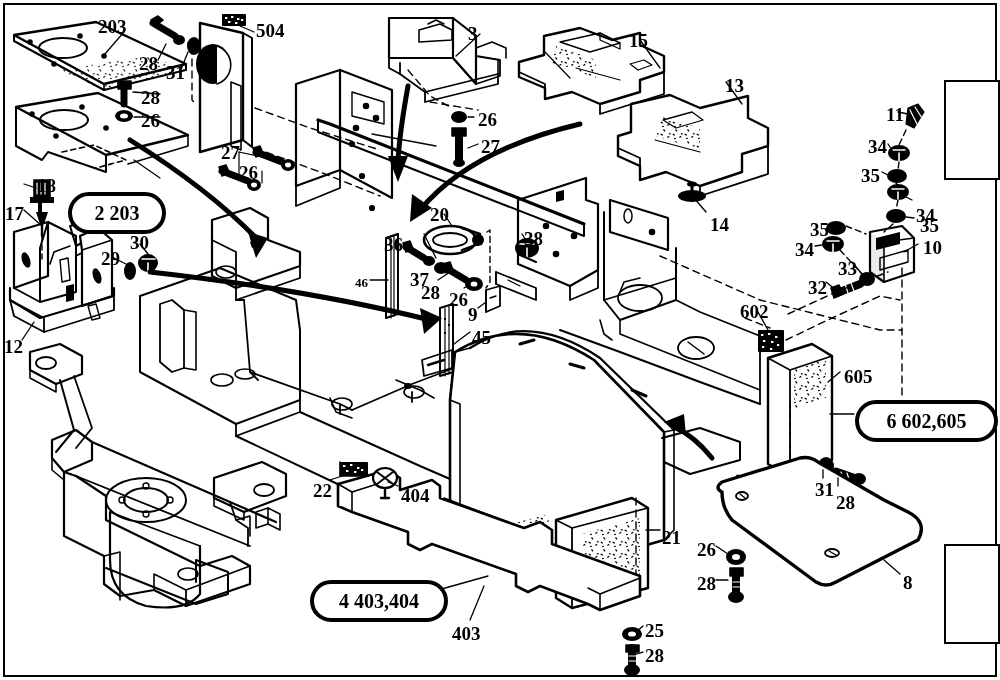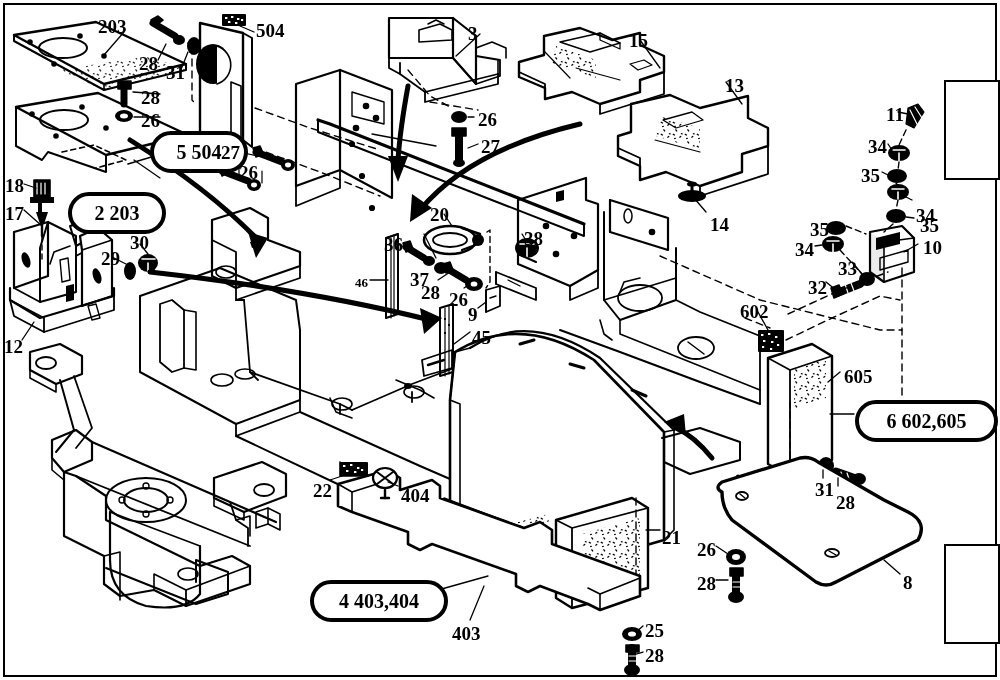--- a/index.html
+++ b/index.html
@@ -592,21 +592,20 @@
         <path d="M716,580 L728,580"></path>
         <path d="M900,574 L884,560"></path>
         <path d="M436,146 L372,134"></path>
         <path d="M160,178 L134,160"></path>
         <path d="M854,414 L830,414"></path>
         <path d="M438,590 L488,576"></path>
       </g>
     </g>
   </svg>
 
-  <div class="callout" style="left:150px;top:131px;width:90px;height:34px;font-size:20px;">5 504</div>
   <div class="callout" style="left:68px;top:192px;width:90px;height:34px;font-size:20px;">2 203</div>
   <div class="callout" style="left:855px;top:400px;width:135px;height:34px;font-size:20px;">6 602,605</div>
   <div class="callout" style="left:310px;top:580px;width:130px;height:34px;font-size:20px;">4 403,404</div>
 
   <div class="emptybox" style="left:944px;top:80px;width:56px;height:100px;"></div>
   <div class="emptybox" style="left:944px;top:544px;width:56px;height:100px;"></div>
 
   <div id="labels">
       <div class="lbl" style="left: 98px; top: 17px; font-size: 19px;">203</div>
       <div class="lbl" style="left: 256px; top: 21px; font-size: 19px;">504</div>
@@ -625,21 +624,21 @@
       <div class="lbl" style="left: 868px; top: 137px; font-size: 19px;">34</div>
       <div class="lbl" style="left: 861px; top: 166px; font-size: 19px;">35</div>
       <div class="lbl" style="left: 916px; top: 206px; font-size: 19px;">34</div>
       <div class="lbl" style="left: 920px; top: 216px; font-size: 19px;">35</div>
       <div class="lbl" style="left: 810px; top: 220px; font-size: 19px;">35</div>
       <div class="lbl" style="left: 795px; top: 240px; font-size: 19px;">34</div>
       <div class="lbl" style="left: 923px; top: 238px; font-size: 19px;">10</div>
       <div class="lbl" style="left: 838px; top: 259px; font-size: 19px;">33</div>
       <div class="lbl" style="left: 808px; top: 278px; font-size: 19px;">32</div>
       <div class="lbl" style="left: 710px; top: 215px; font-size: 19px;">14</div>
-      <div class="lbl" style="left: 5px; top: 176px; font-size: 19px;">18</div>
+      <div class="lbl" style="left: 5px; top: 176px; font-size: 19px; padding-left: 32px;">18</div>
       <div class="lbl" style="left: 5px; top: 204px; font-size: 19px;">17</div>
       <div class="lbl" style="left: 130px; top: 233px; font-size: 19px;">30</div>
       <div class="lbl" style="left: 101px; top: 249px; font-size: 19px;">29</div>
       <div class="lbl" style="left: 4px; top: 337px; font-size: 19px;">12</div>
       <div class="lbl" style="left: 430px; top: 205px; font-size: 19px;">20</div>
       <div class="lbl" style="left: 410px; top: 226px; font-size: 19px; margin-top: 44px;">37</div>
       <div class="lbl" style="left: 384px; top: 235px; font-size: 19px;">36</div>
       <div class="lbl" style="left: 524px; top: 229px; font-size: 19px;">38</div>
       <div class="lbl" style="left: 421px; top: 283px; font-size: 19px;">28</div>
       <div class="lbl" style="left: 449px; top: 290px; font-size: 19px;">26</div>

